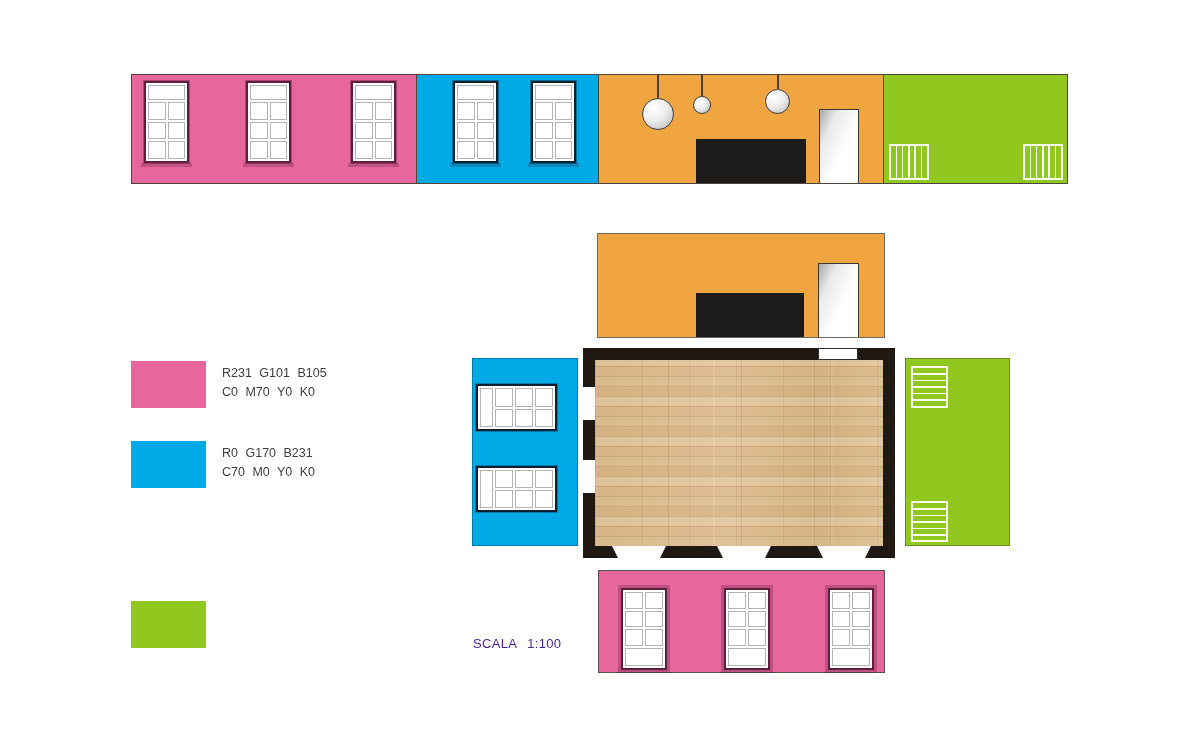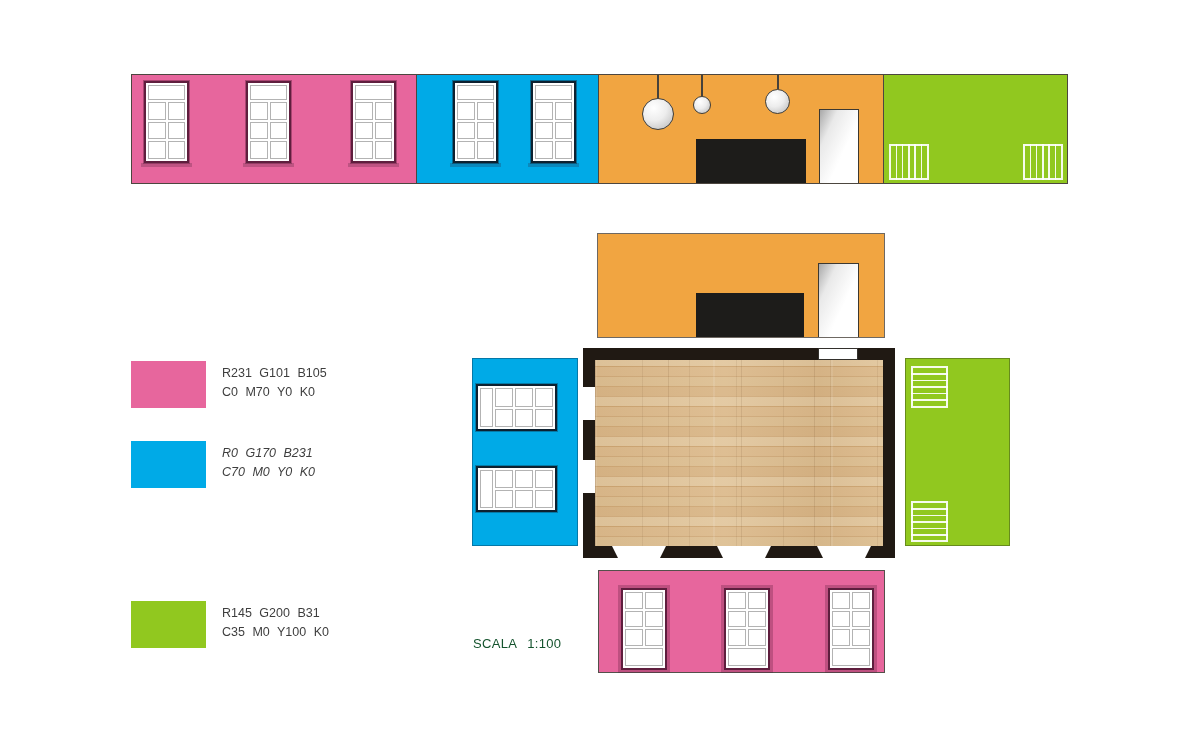--- a/index.html
+++ b/index.html
@@ -72,21 +72,21 @@
 
   
   .elev-pink{position:absolute;left:598px;top:570px;width:287px;height:103px;border:1px solid #54504b;}
 
   
   .legend-row{position:absolute;left:131px;width:280px;height:48px;}
   .swatch{position:absolute;left:0;top:0;width:75px;height:47px;}
   .legend-text{position:absolute;left:91px;top:3px;font-size:12.5px;line-height:19px;
                color:#3e3e3e;word-spacing:4px;white-space:nowrap;}
 
-  .scale-label{position:absolute;left:473px;top:636px;font-size:13px;color:#14532d;
+  .scale-label{position:absolute;left:473px;top:636px;font-size:13px;color:#4c1d95;
                word-spacing:7px;letter-spacing:.3px;}
 </style>
 </head>
 <body>
 
 <div class="canvas">
 
   <div class="strip">
 
     <div class="sec sec-pink" style="background-color: rgb(231, 102, 157);">
@@ -253,30 +253,26 @@
     </div>
   </div>
 
   <div class="legend-row" style="top:361px;">
     <i class="swatch" style="background-color: rgb(231, 102, 157);"></i>
     <div class="legend-text">
       <div>R231 G101 B105</div>
       <div>C0 M70 Y0 K0</div>
     </div>
   </div>
-  <div class="legend-row" style="top:441px;font-style:italic;">
+  <div class="legend-row" style="top:441px;">
     <i class="swatch" style="background-color: rgb(0, 170, 231);"></i>
     <div class="legend-text">
       <div>R0 G170 B231</div>
       <div>C70 M0 Y0 K0</div>
     </div>
   </div>
   <div class="legend-row" style="top:601px;">
     <i class="swatch" style="background-color: rgb(145, 200, 31);"></i>
-    <div class="legend-text">
-      <div>R145 G200 B31</div>
-      <div>C35 M0 Y100 K0</div>
-    </div>
   </div>
 
   <div class="scale-label">SCALA 1:100</div>
 
 </div>
 
 </body></html>

